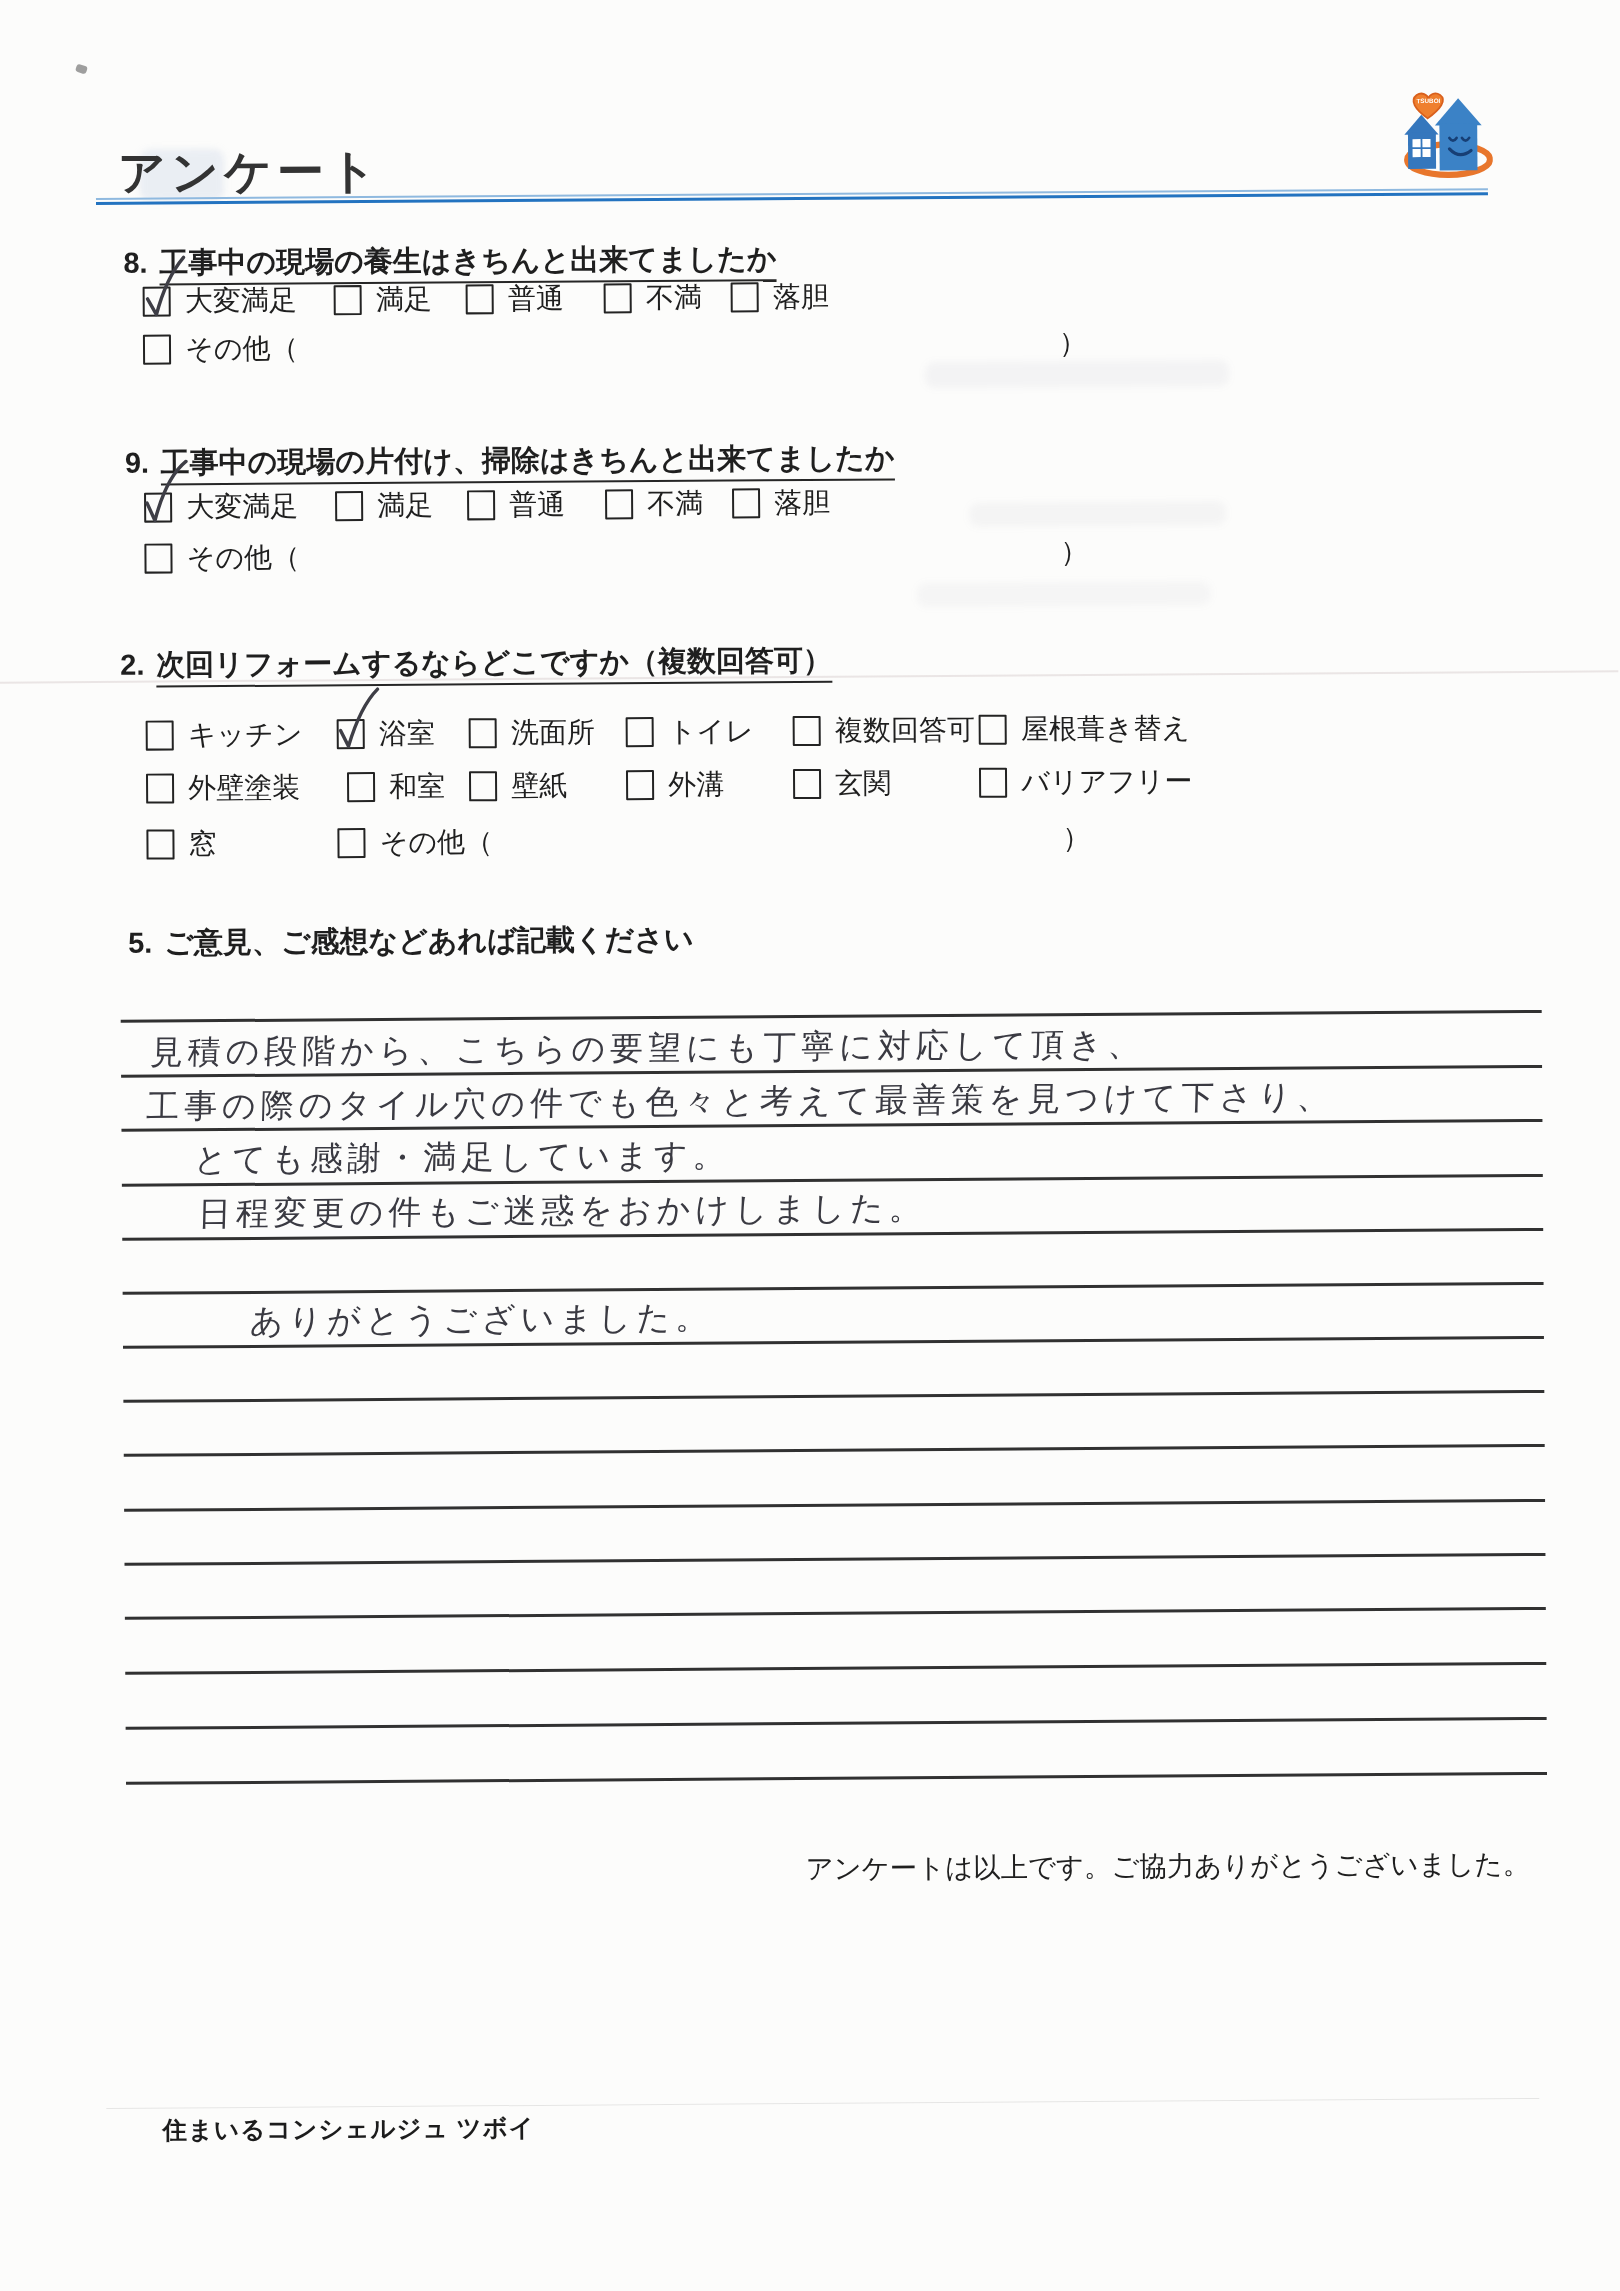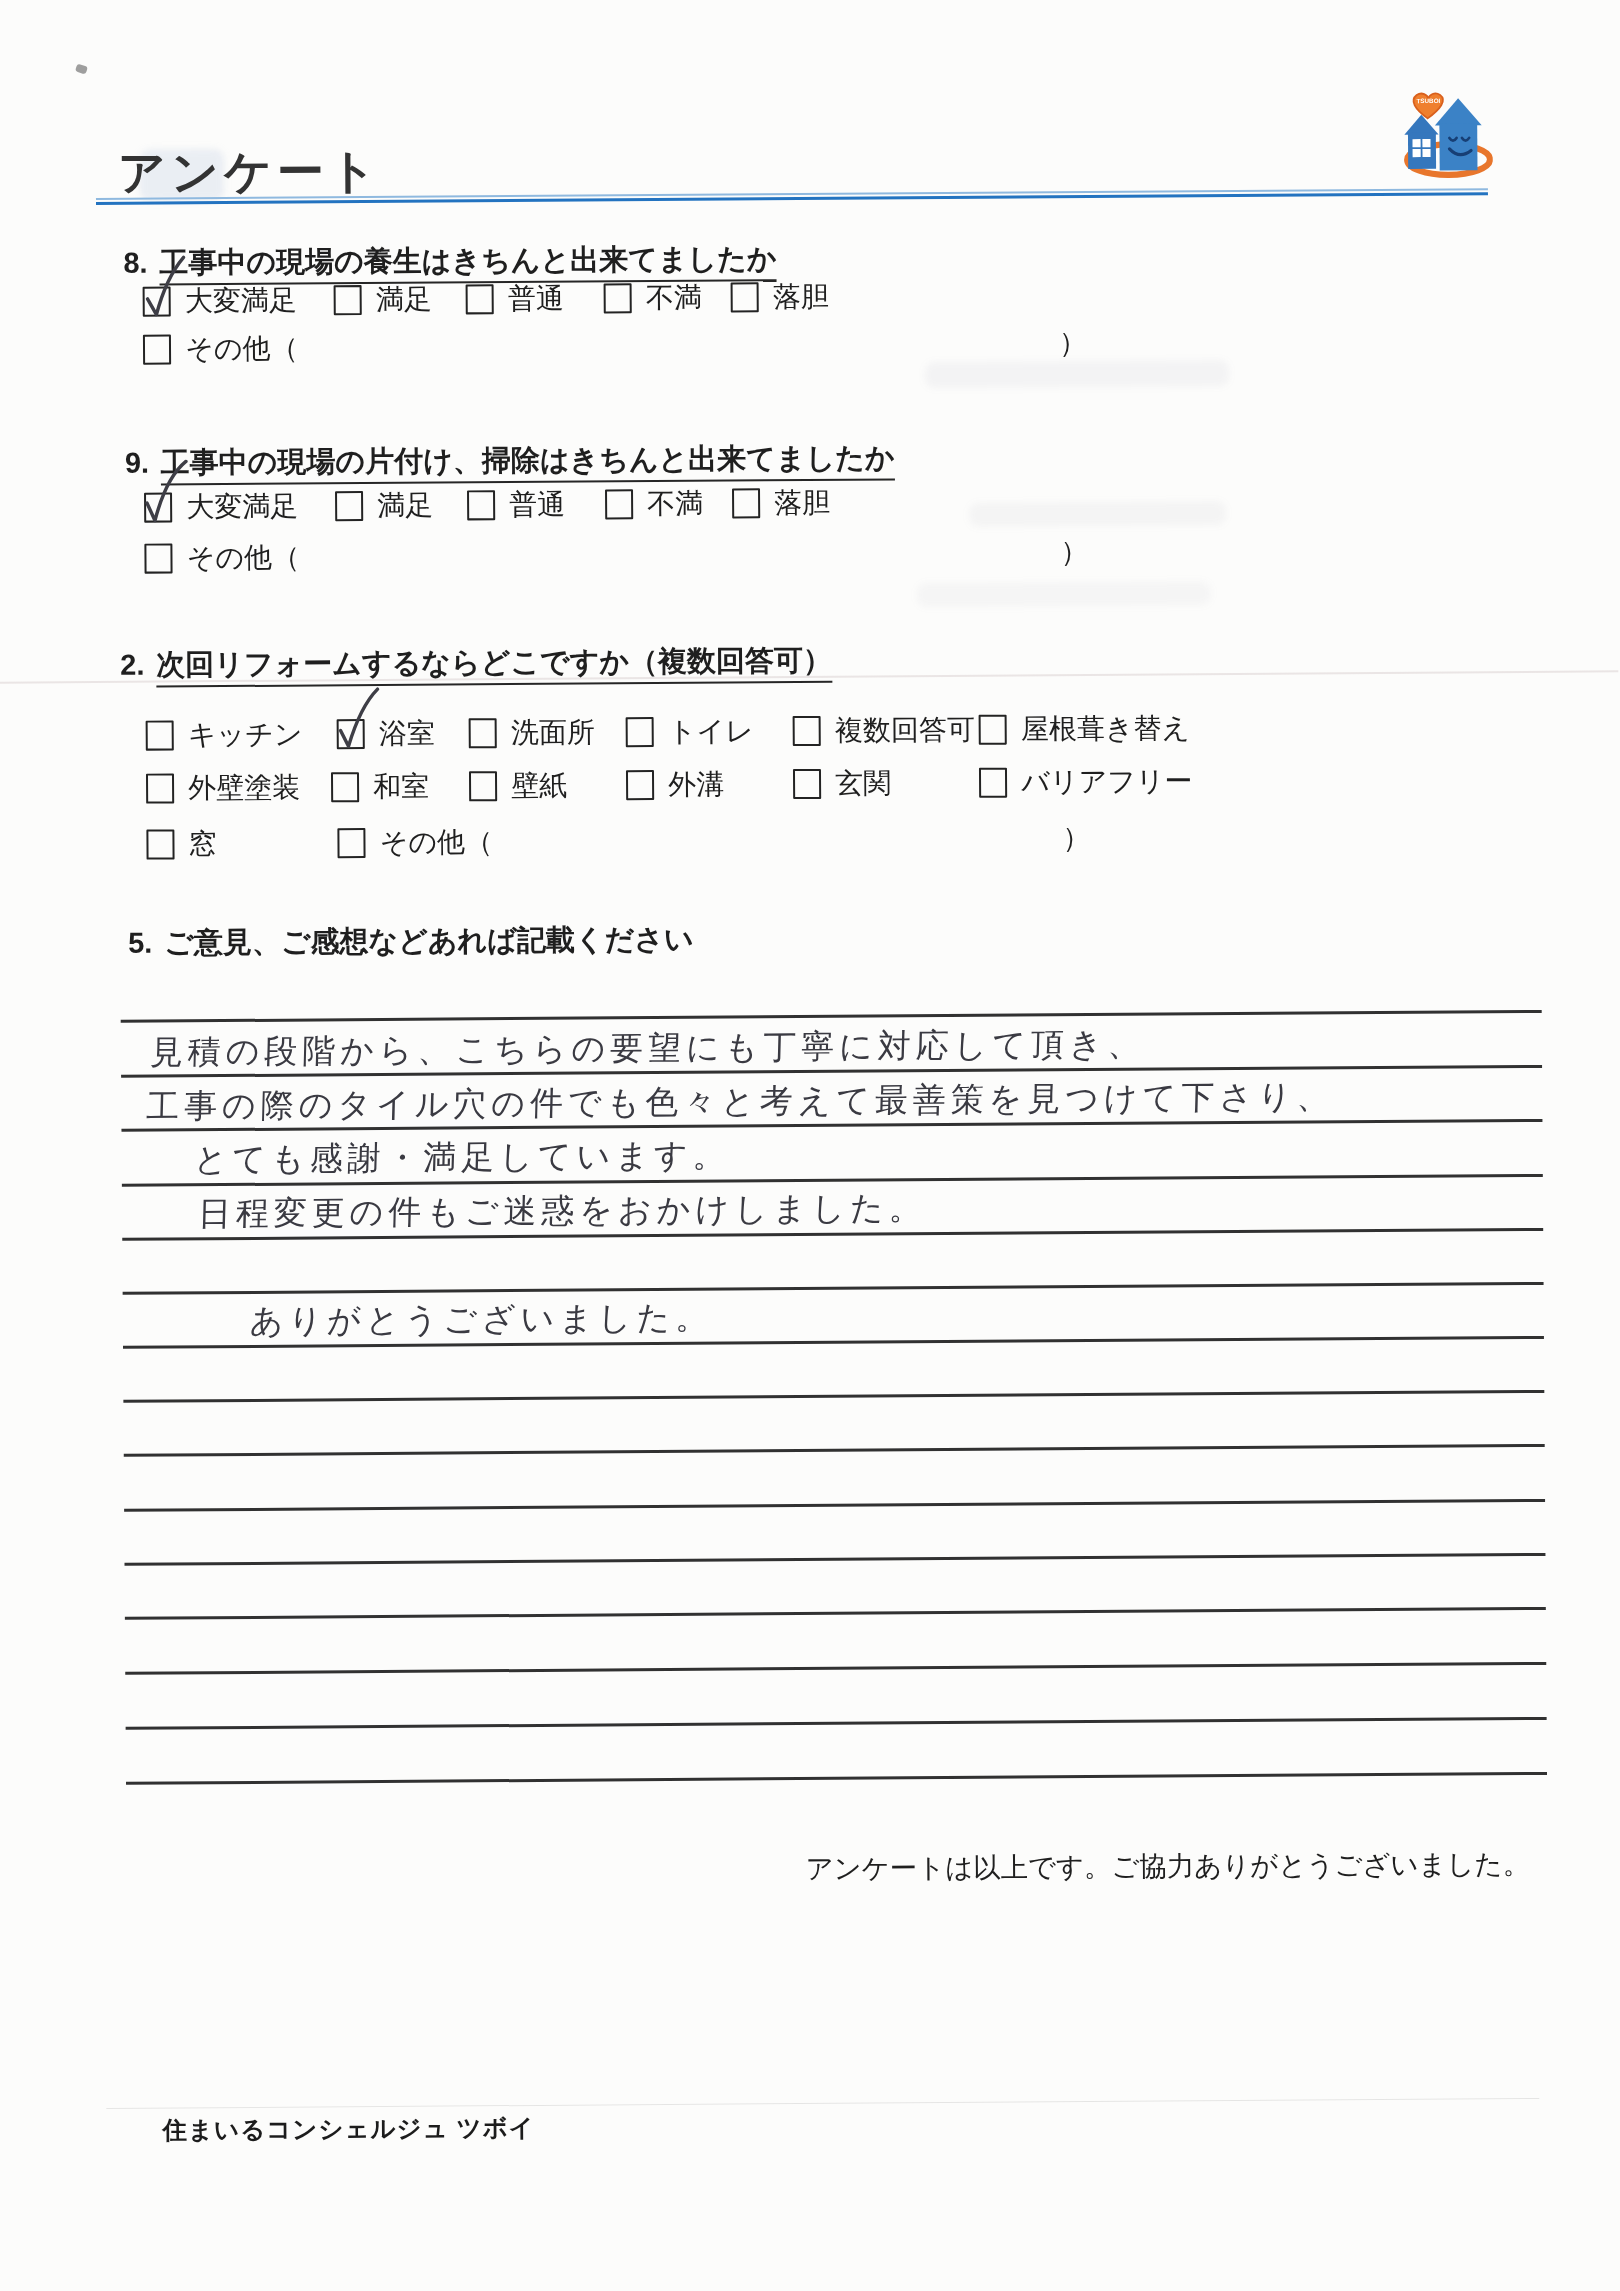--- a/index.html
+++ b/index.html
@@ -191,21 +191,21 @@
       <span class="opt" style="left:980px">
         <span class="cbox"></span>
           <span class="olabel">屋根葺き替え</span>
       </span>
     </div>
     <div class="opt-row" style="top:765px;">
       <span class="opt" style="left:147px">
         <span class="cbox"></span>
           <span class="olabel">外壁塗装</span>
       </span>
-      <span class="opt" style="left:332px">
+      <span class="opt" style="left:348px">
         <span class="cbox"></span>
           <span class="olabel">和室</span>
       </span>
       <span class="opt" style="left:470px">
         <span class="cbox"></span>
           <span class="olabel">壁紙</span>
       </span>
       <span class="opt" style="left:627px">
         <span class="cbox"></span>
           <span class="olabel">外溝</span>

